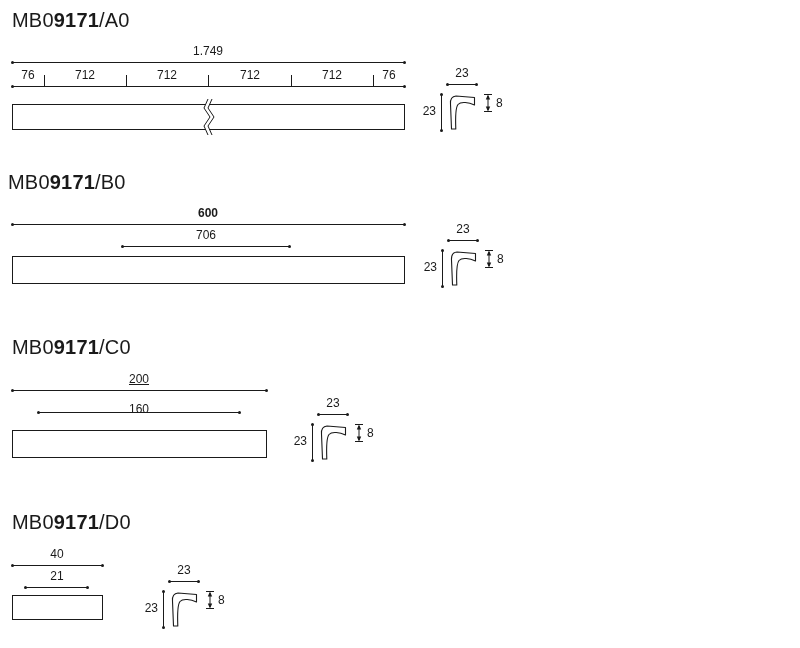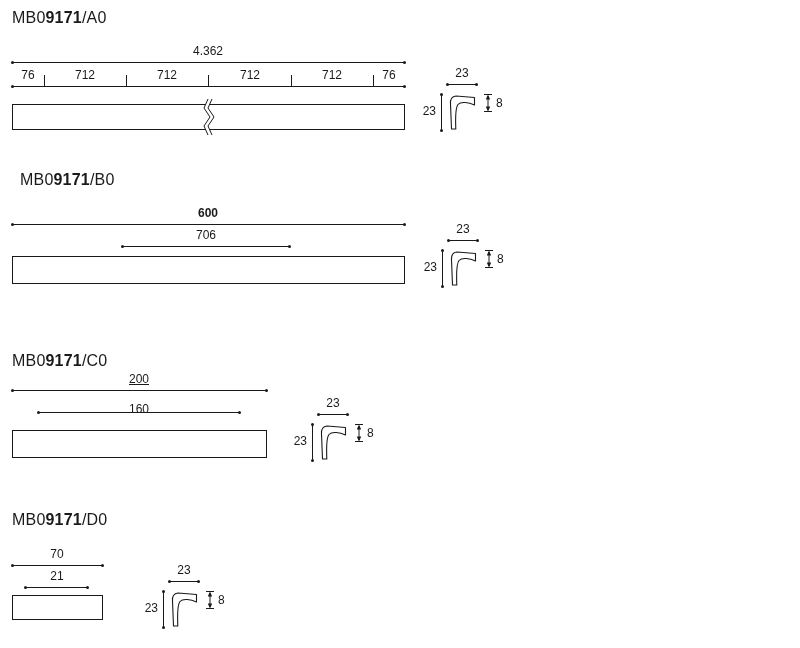--- a/index.html
+++ b/index.html
@@ -5,21 +5,21 @@
   * { margin:0; padding:0; box-sizing:border-box; }
   html,body { background:#ffffff; }
   body {
     position:relative;
     width:800px; height:648px;
     font-family:"Liberation Sans", sans-serif;
     color:#1a1a1a;
     overflow:hidden;
   }
   .abs { position:absolute; }
-  .title { position:absolute; font-size:16px; white-space:nowrap; letter-spacing:.2px; }
+  .title { position:absolute; font-size:20px; white-space:nowrap; letter-spacing:.2px; }
   .title .b { font-weight:bold; }
   .dimlabel { position:absolute; font-size:12px; text-align:center; white-space:nowrap; line-height:14px; }
   .dimlabel.r { text-align:right; }
   .dimlabel.lft { text-align:left; }
   .hdim { position:absolute; height:0; border-top:1px solid #1a1a1a; }
   .hdim .dot { position:absolute; width:3px; height:3px; border-radius:50%; background:#1a1a1a; top:-2px; }
   .hdim .dot.l { left:-1px; }
   .hdim .dot.r { right:-1px; }
   .hdim .tick { position:absolute; width:1px; height:12px; background:#1a1a1a; top:-12px; }
   .vdim { position:absolute; width:0; border-left:1px solid #1a1a1a; }
@@ -29,21 +29,21 @@
   .rectbar { position:absolute; border:1px solid #1a1a1a; background:#ffffff; }
   i { display:block; }
   svg { display:block; }
 </style>
 </head>
 <body>
 
 <div>
   <div class="title" style="left:12px; top:9px;"><span>MB0</span><span class="b">9171</span><span>/A0</span></div>
 
-  <div class="dimlabel" style="left:178px; top:44px; width:60px;">4.362</div>
+  <div class="dimlabel" style="left:178px; top:44px; width:60px;">1.749</div>
   <div class="hdim" style="left:12px; top:62px; width:393px;">
     <i class="dot l"></i>
       <i class="dot r"></i>
   </div>
 
   <div class="dimlabel" style="left:8px;   top:68px; width:40px;">76</div>
   <div class="dimlabel" style="left:65px;  top:68px; width:40px;">712</div>
   <div class="dimlabel" style="left:147px; top:68px; width:40px;">712</div>
   <div class="dimlabel" style="left:230px; top:68px; width:40px;">712</div>
   <div class="dimlabel" style="left:312px; top:68px; width:40px;">712</div>
@@ -83,21 +83,21 @@
     <line x1="2" y1="0.5" x2="10" y2="0.5" stroke="#1a1a1a" stroke-width="1"></line>
     <line x1="2" y1="17.5" x2="10" y2="17.5" stroke="#1a1a1a" stroke-width="1"></line>
     <line x1="6" y1="2" x2="6" y2="16" stroke="#1a1a1a" stroke-width="1"></line>
     <polygon points="6,0.5 3.8,5.5 8.2,5.5" fill="#1a1a1a"></polygon>
     <polygon points="6,17.5 3.8,12.5 8.2,12.5" fill="#1a1a1a"></polygon>
   </svg>
   <div class="dimlabel lft" style="left:496px; top:96px; width:14px;">8</div>
 </div>
 
 <div>
-  <div class="title" style="left:20px; top:171px;"><span>MB0</span><span class="b">9171</span><span>/B0</span></div>
+  <div class="title" style="left:8px; top:171px;"><span>MB0</span><span class="b">9171</span><span>/B0</span></div>
 
   <div class="dimlabel" style="left:178px; top:206px; width:60px;font-weight:bold;">600</div>
   <div class="hdim" style="left:12px; top:224px; width:393px;">
     <i class="dot l"></i>
       <i class="dot r"></i>
   </div>
 
   <div class="dimlabel" style="left:176px; top:228px; width:60px;">706</div>
   <div class="hdim" style="left:122px; top:246px; width:168px;">
     <i class="dot l"></i>
@@ -123,21 +123,21 @@
     <line x1="2" y1="0.5" x2="10" y2="0.5" stroke="#1a1a1a" stroke-width="1"></line>
     <line x1="2" y1="17.5" x2="10" y2="17.5" stroke="#1a1a1a" stroke-width="1"></line>
     <line x1="6" y1="2" x2="6" y2="16" stroke="#1a1a1a" stroke-width="1"></line>
     <polygon points="6,0.5 3.8,5.5 8.2,5.5" fill="#1a1a1a"></polygon>
     <polygon points="6,17.5 3.8,12.5 8.2,12.5" fill="#1a1a1a"></polygon>
   </svg>
   <div class="dimlabel lft" style="left:497px; top:252px; width:14px;">8</div>
 </div>
 
 <div>
-  <div class="title" style="left:12px; top:352px;"><span>MB0</span><span class="b">9171</span><span>/C0</span></div>
+  <div class="title" style="left:12px; top:336px;"><span>MB0</span><span class="b">9171</span><span>/C0</span></div>
 
   <div class="dimlabel" style="left:109px; top:372px; width:60px;text-decoration:underline;">200</div>
   <div class="hdim" style="left:12px; top:390px; width:255px;">
     <i class="dot l"></i>
       <i class="dot r"></i>
   </div>
 
   <div class="dimlabel" style="left:109px; top:394px; width:60px;margin-top:8px;">160</div>
   <div class="hdim" style="left:38px; top:412px; width:202px;">
     <i class="dot l"></i>
@@ -165,21 +165,21 @@
     <line x1="6" y1="2" x2="6" y2="16" stroke="#1a1a1a" stroke-width="1"></line>
     <polygon points="6,0.5 3.8,5.5 8.2,5.5" fill="#1a1a1a"></polygon>
     <polygon points="6,17.5 3.8,12.5 8.2,12.5" fill="#1a1a1a"></polygon>
   </svg>
   <div class="dimlabel lft" style="left:367px; top:426px; width:14px;">8</div>
 </div>
 
 <div>
   <div class="title" style="left:12px; top:511px;text-align:center;"><span>MB0</span><span class="b">9171</span><span>/D0</span></div>
 
-  <div class="dimlabel" style="left:27px; top:547px; width:60px;">70</div>
+  <div class="dimlabel" style="left:27px; top:547px; width:60px;">40</div>
   <div class="hdim" style="left:12px; top:565px; width:91px;">
     <i class="dot l"></i>
       <i class="dot r"></i>
   </div>
 
   <div class="dimlabel" style="left:27px; top:569px; width:60px;">21</div>
   <div class="hdim" style="left:25px; top:587px; width:63px;">
     <i class="dot l"></i>
       <i class="dot r"></i>
   </div>

